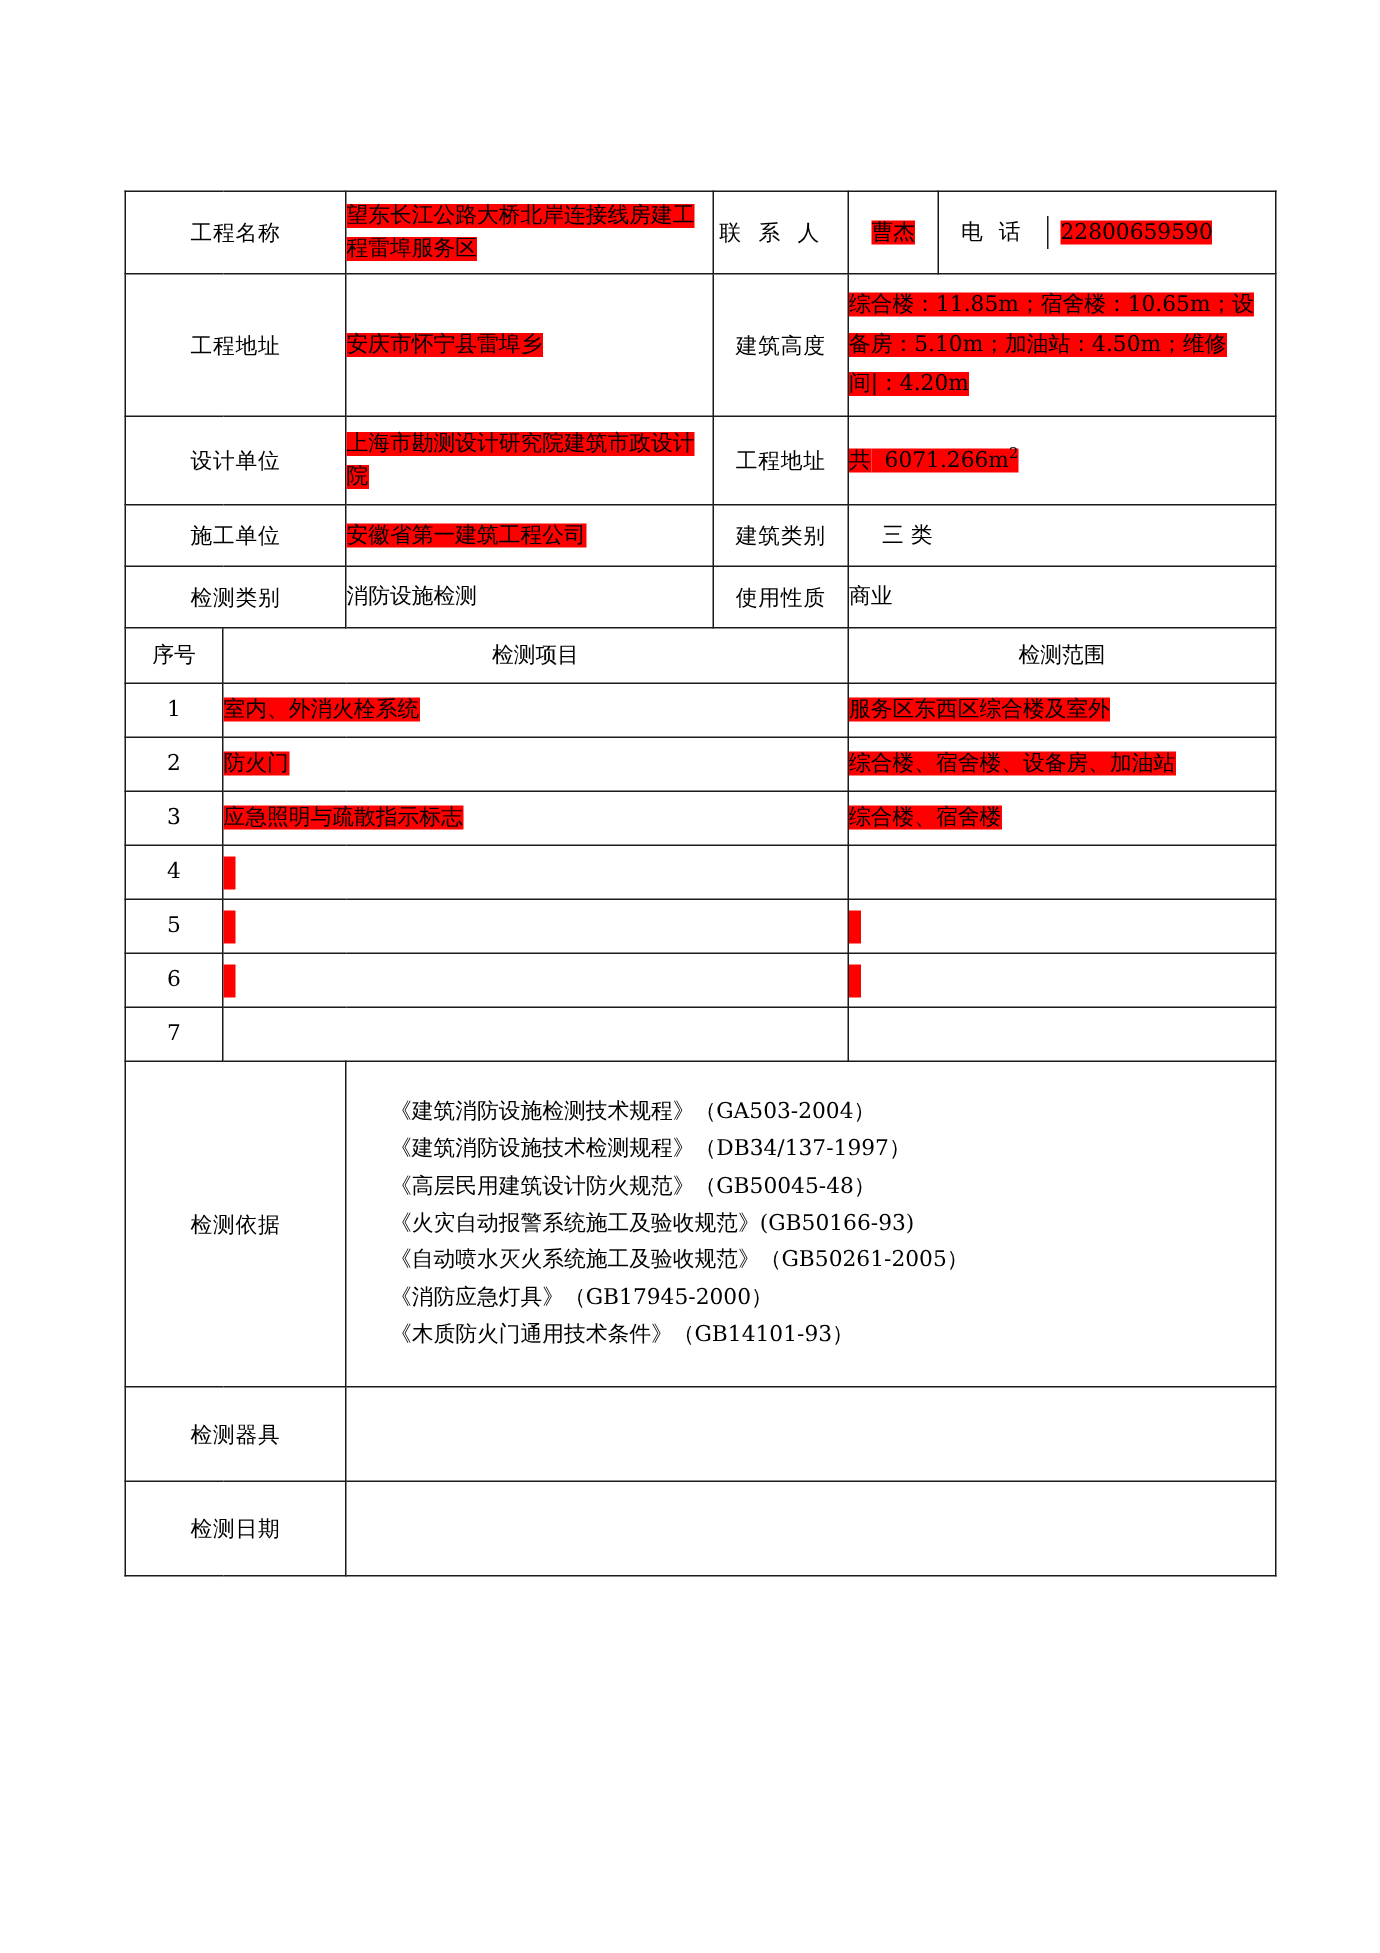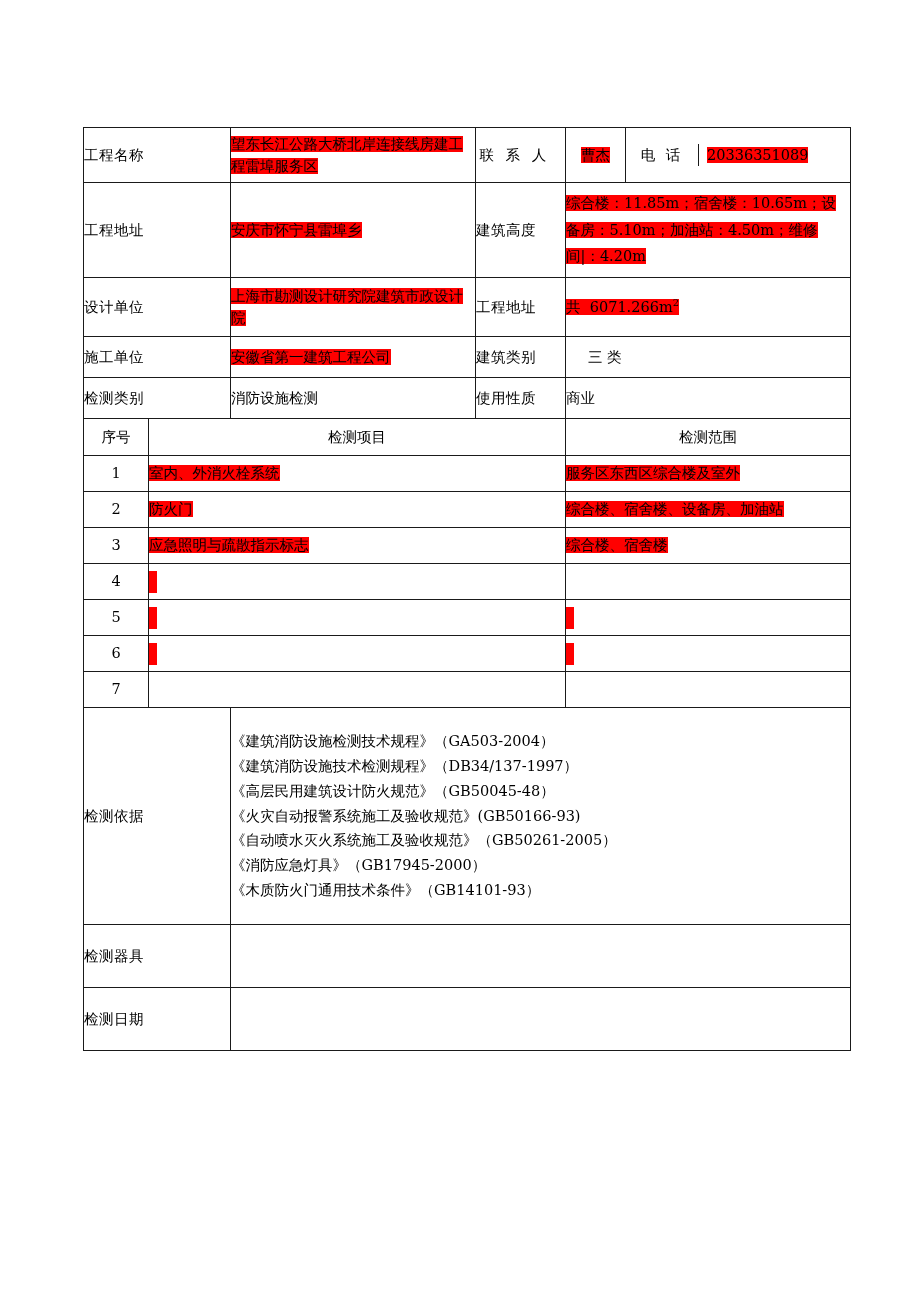--- a/index.html
+++ b/index.html
@@ -32,20 +32,21 @@
   }
 
   table.doc td {
     border: 1px solid #1a1a1a;
     padding: 0;
     vertical-align: middle;
   }
 
   
   .lbl {
+    text-align: center;
     font-size: 14.5px;
     letter-spacing: 0.5px;
     padding: 2px 4px;
     white-space: nowrap;
   }
   .lbl-sp {
     text-align: left;
     font-size: 14.5px;
     letter-spacing: 3.5px;
     text-indent: 3.5px;
@@ -79,21 +80,21 @@
     width: 8px;
     height: 22px;
     vertical-align: middle;
   }
 
   .deps {
     padding: 8px 6px 8px 14px;
     line-height: 1.72;
     font-size: 14.5px;
   }
-  .deps div { white-space: nowrap; }
+  .deps div { white-space: nowrap; margin-left: 29px; }
 
   sup { font-size: 0.68em; vertical-align: super; line-height: 0; }
 </style>
 </head>
 <body>
 
 <div id="sheet">
   <table class="doc">
     <colgroup>
       <col style="width:65px">
@@ -108,21 +109,21 @@
         <tr>
       <td colspan="2" class="lbl" style="height:54px">工程名称</td>
       <td class="val"><span class="hl">望东长江公路大桥北岸连接线房建工程雷埠服务区</span></td>
       <td class="lbl-sp">联 系 人</td>
       <td class="val-c"><span class="hl">曹杰</span></td>
       <td class="val" style="padding-left:0">
         <table style="border-collapse:collapse;width:100%;table-layout:fixed">
           <tbody>
                 <tr>
             <td style="border:none;width:72px;text-align:center;letter-spacing:3px">电 话</td>
-            <td style="border:none;border-left:1px solid #1a1a1a;padding-left:8px"><span class="hl">20336351089</span></td>
+            <td style="border:none;border-left:1px solid #1a1a1a;padding-left:8px"><span class="hl">22800659590</span></td>
           </tr>
         </tbody>
             </table>
       </td>
     </tr>
 
     <tr>
       <td colspan="2" class="lbl" style="height:94px">工程地址</td>
       <td class="val"><span class="hl">安庆市怀宁县雷埠乡</span></td>
       <td class="lbl">建筑高度</td>

